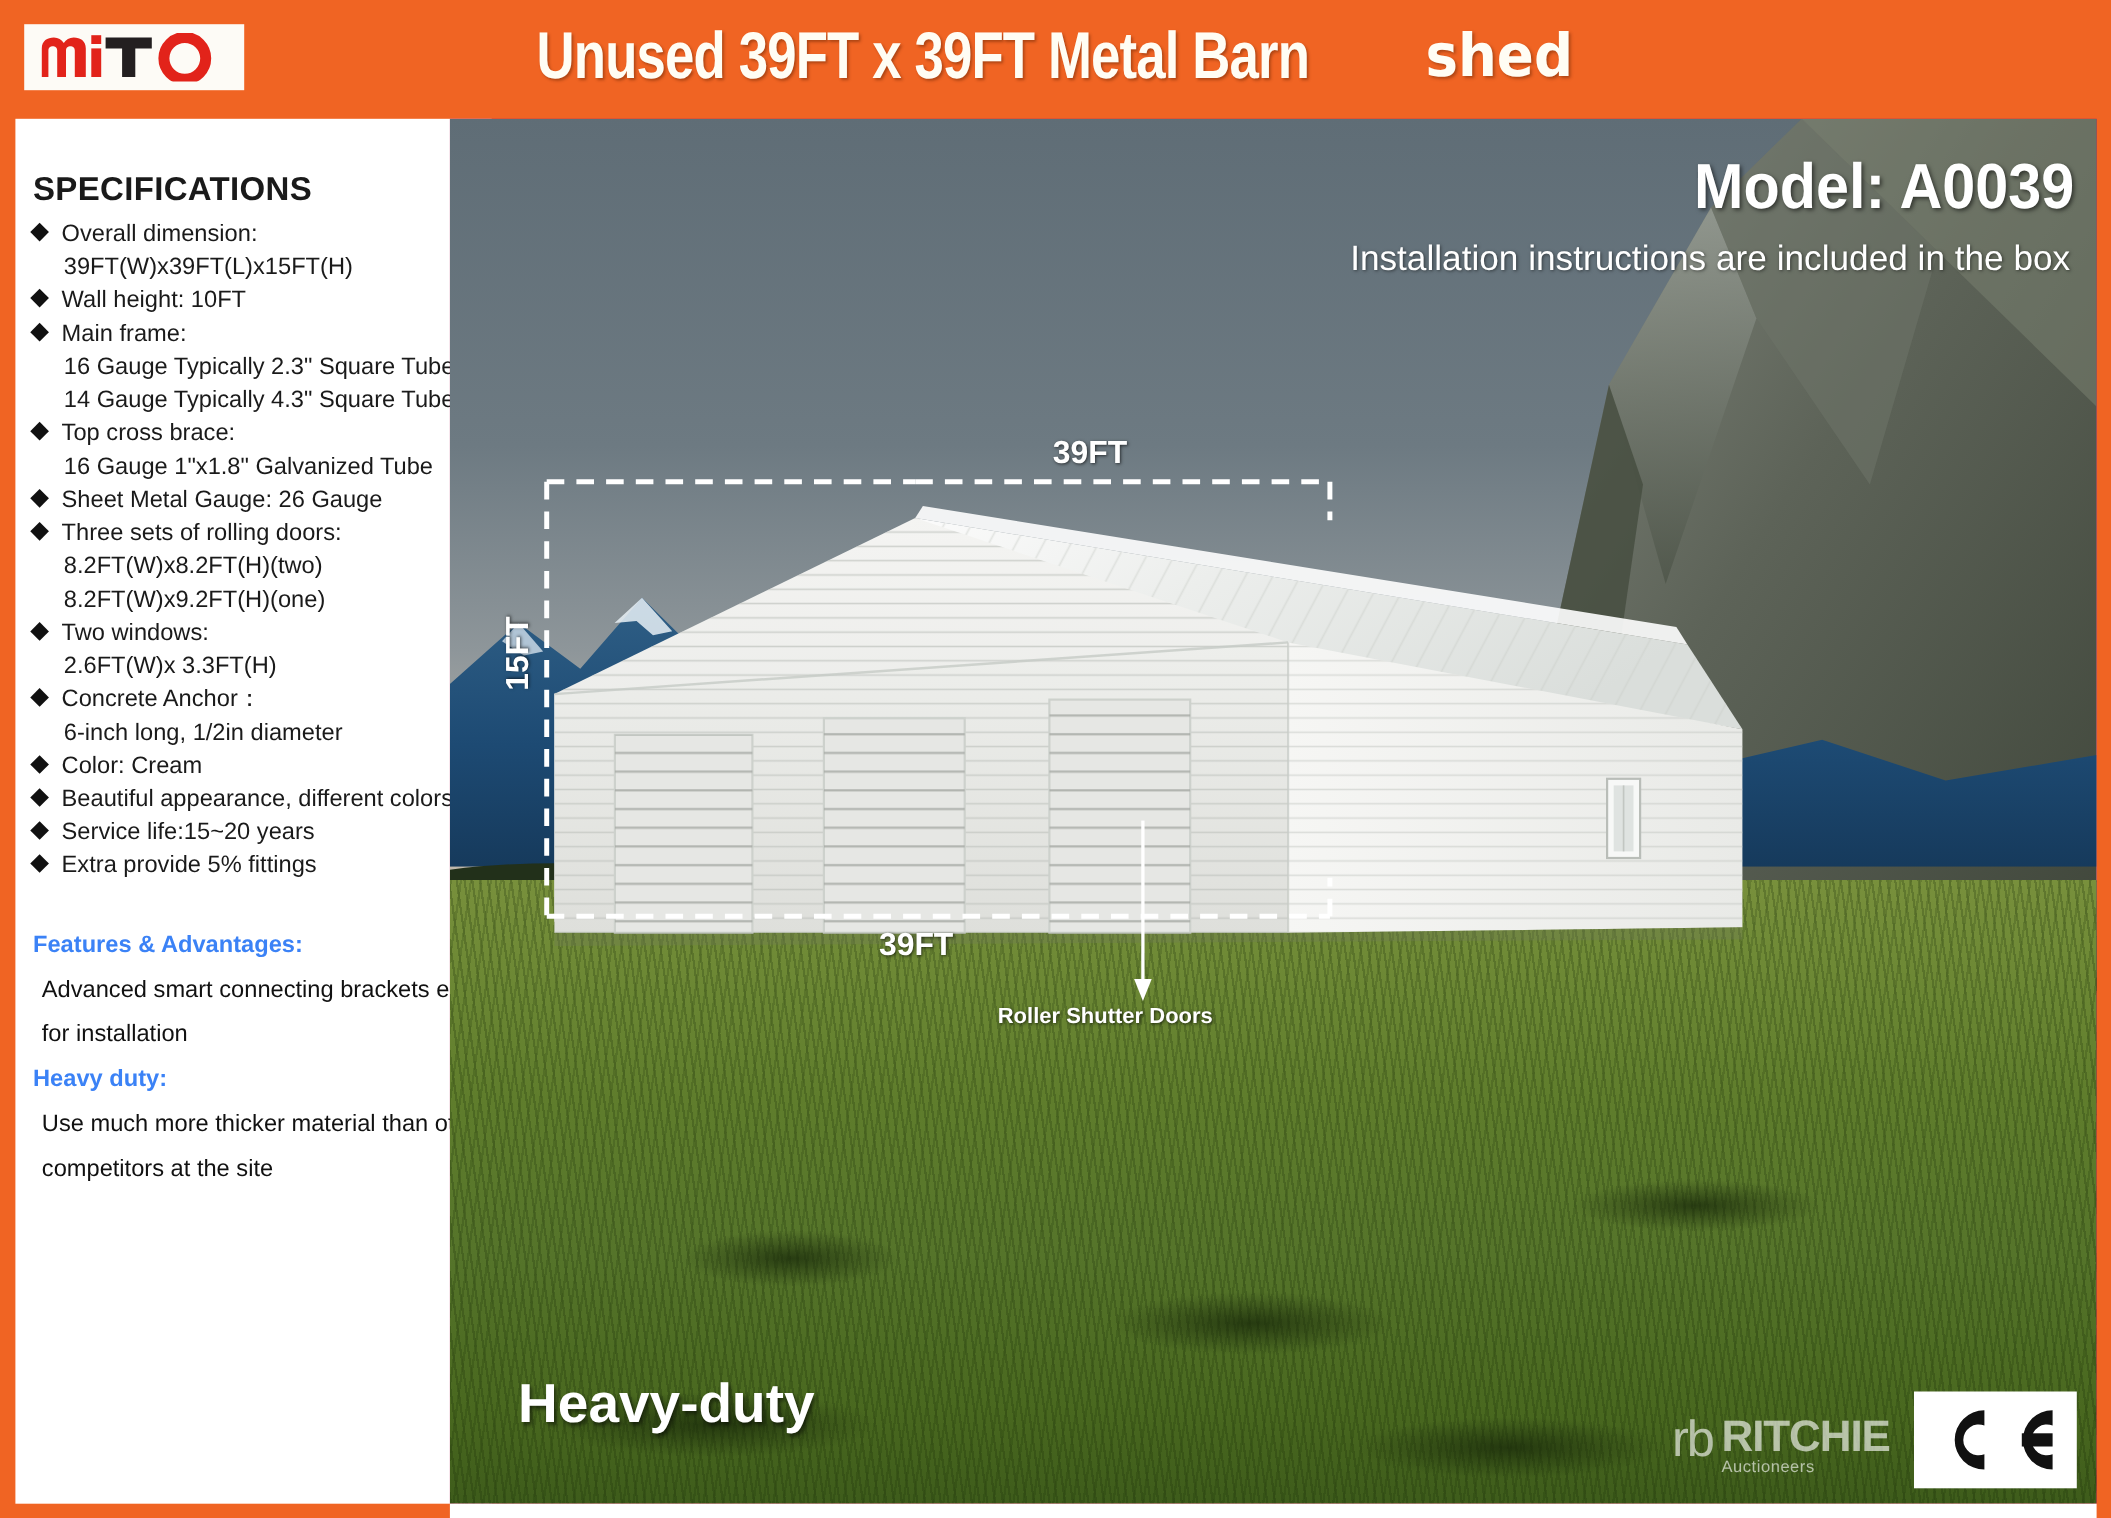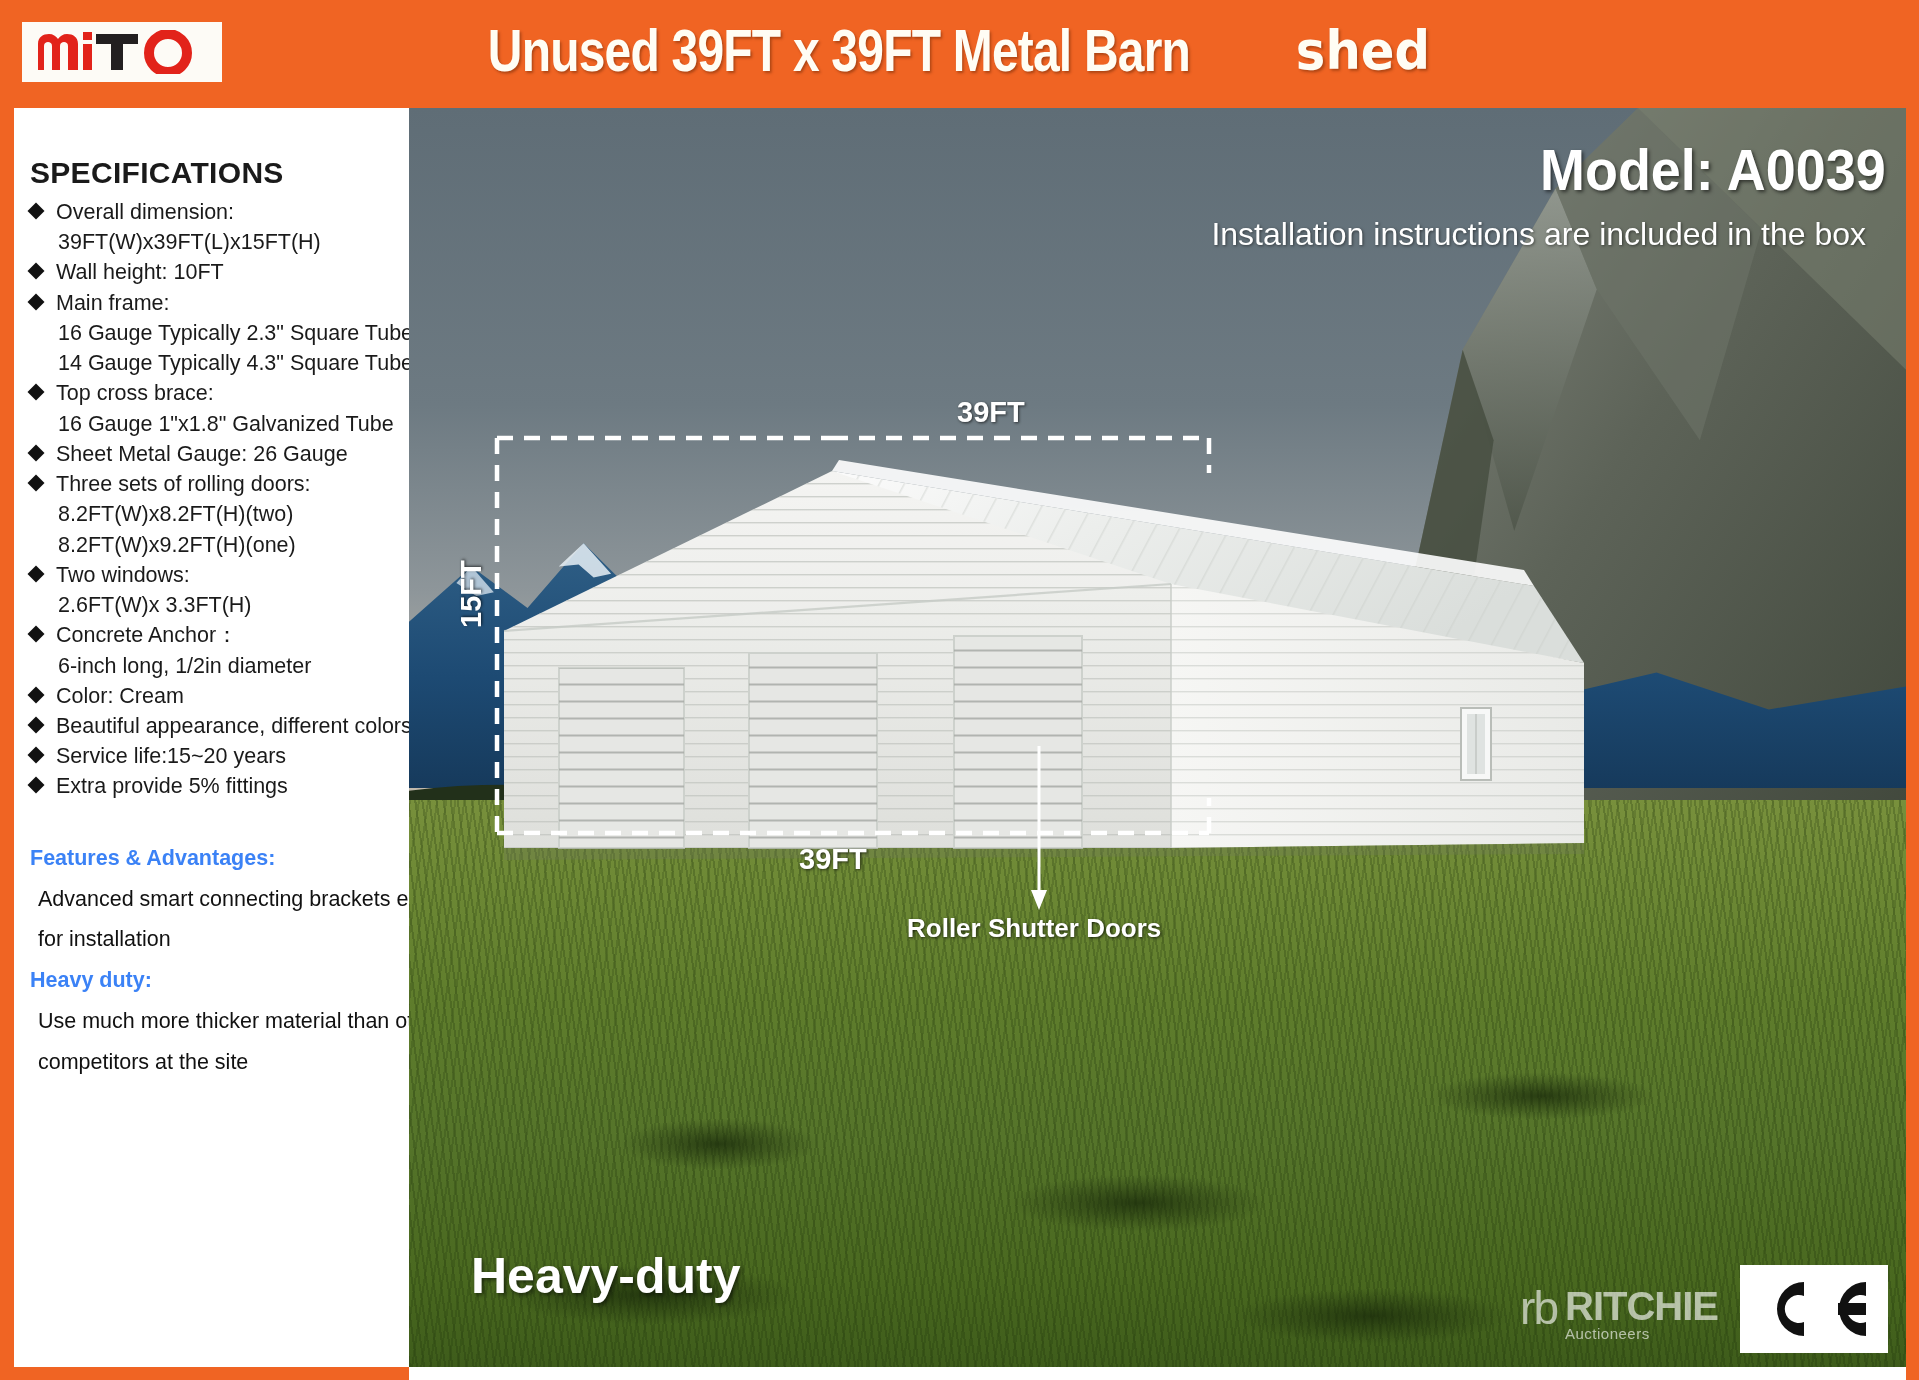--- a/index.html
+++ b/index.html
@@ -72,36 +72,36 @@
   .barn{position:absolute;left:0;top:0;width:100%;height:100%;}
 
   
   .model{
     position:absolute;right:20px;top:28px;
     color:#fff;font-size:58px;font-weight:bold;white-space:nowrap;
     text-shadow:2px 2px 4px rgba(0,0,0,.55);
     transform:scaleX(.93);transform-origin:right center;
   }
   .install{
-    position:absolute;right:40px;top:108px;
+    position:absolute;right:24px;top:108px;
     color:#fff;font-size:32px;white-space:nowrap;
     text-shadow:1px 1px 3px rgba(0,0,0,.5);
   }
   .heavy-duty{
     position:absolute;left:62px;bottom:62px;
     color:#fff;font-size:50px;font-weight:bold;white-space:nowrap;
     text-shadow:2px 2px 4px rgba(0,0,0,.55);
     text-align:right;
   }
   .dim-lbl{position:absolute;color:#fff;font-size:29px;font-weight:bold;white-space:nowrap;
     text-shadow:1px 1px 3px rgba(0,0,0,.65);}
   .dim-top{left:548px;top:288px;}
   .dim-bottom{left:390px;top:735px;}
   .dim-left{left:46px;top:520px;transform:rotate(-90deg);transform-origin:left top;}
-  .callout{position:absolute;left:498px;top:805px;color:#fff;font-size:26px;font-weight:bold;
+  .callout{position:absolute;left:498px;top:805px;color:#fff;font-size:20px;font-weight:bold;
     white-space:nowrap;text-shadow:1px 1px 3px rgba(0,0,0,.7);}
 
   
   .rb-logo{position:absolute;right:188px;bottom:24px;display:flex;align-items:flex-start;opacity:.62;}
   .rb-mark{color:#fff;font-size:46px;font-weight:normal;line-height:.95;letter-spacing:-2px;}
   .rb-txt{margin-left:8px;}
   .rb-name{color:#fff;font-size:40px;font-weight:bold;line-height:.95;letter-spacing:-1px;}
   .rb-sub{color:#fff;font-size:15px;line-height:1.2;letter-spacing:.5px;}
   .ce-box{position:absolute;right:18px;bottom:14px;width:148px;height:88px;background:#fff;
     display:flex;align-items:center;justify-content:center;}

